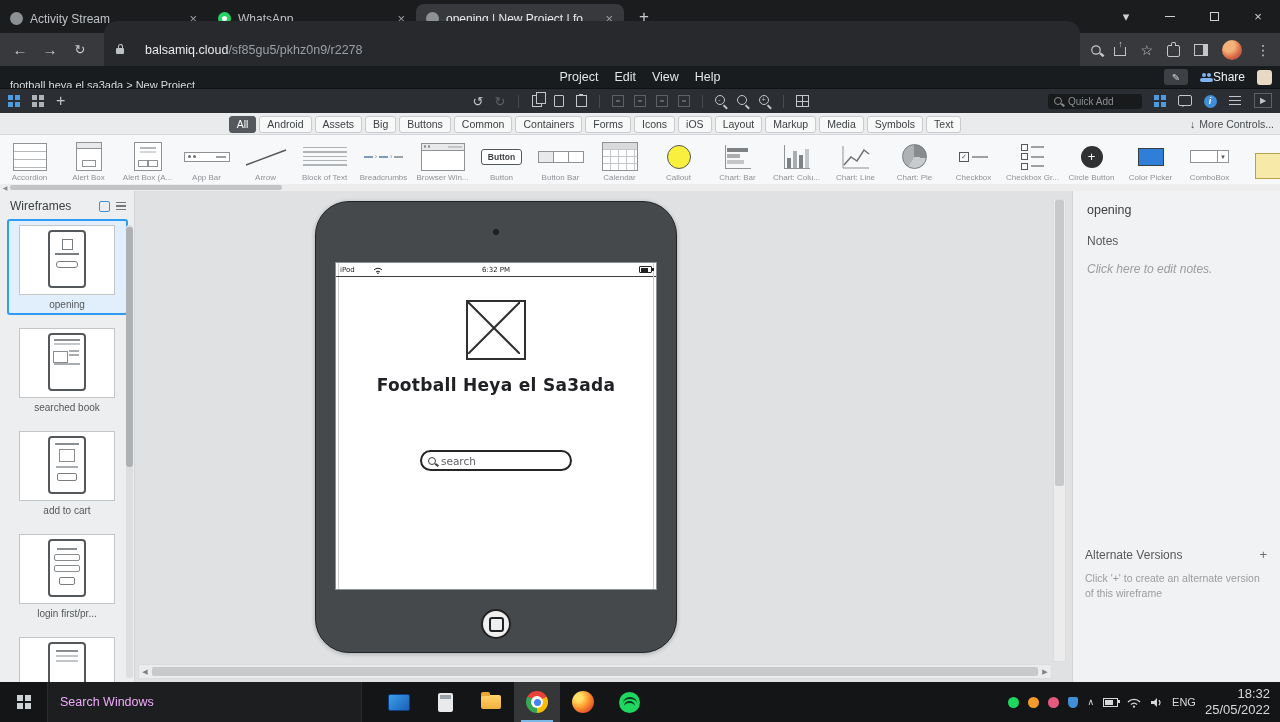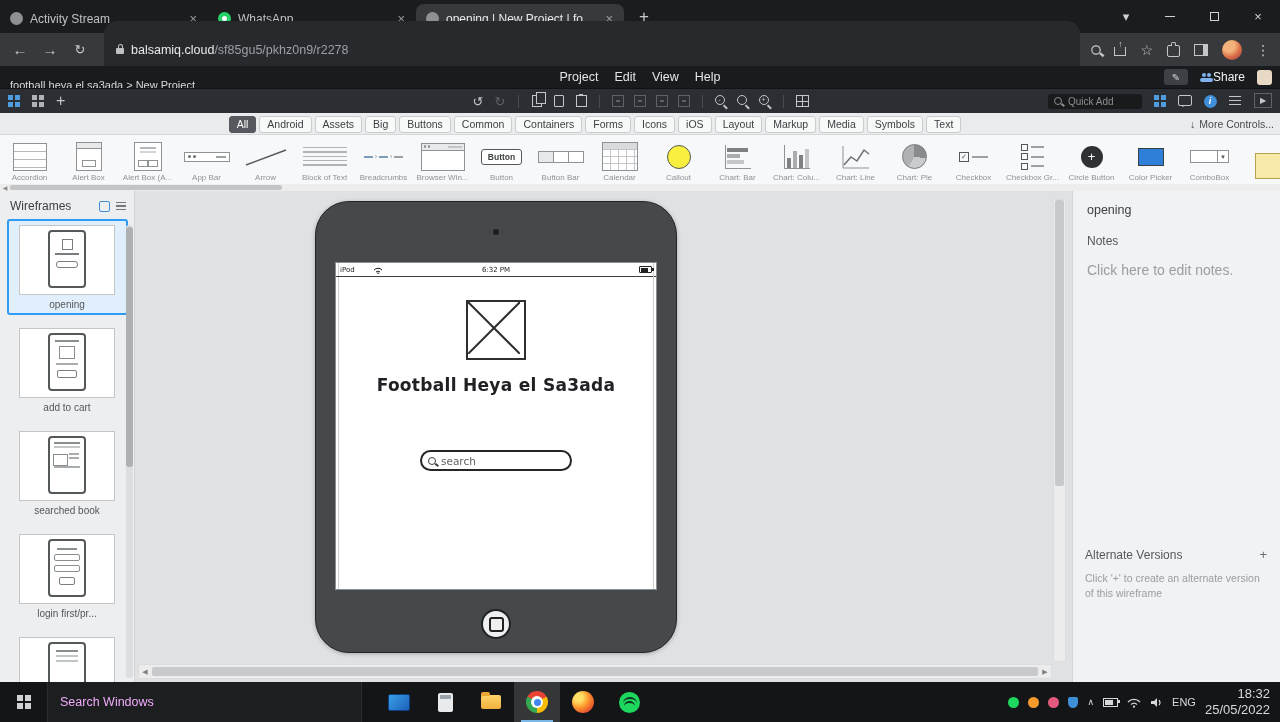--- a/index.html
+++ b/index.html
@@ -16,21 +16,21 @@
   .tabclose{color:#9b9ea1;font-size:13px;line-height:1;padding:1px 3px;border-radius:50%}
   .newtab{width:24px;height:24px;margin:0 0 4px 8px;display:flex;align-items:center;justify-content:center;color:#c7cacd;font-size:17px}
   .winctl{margin-left:auto;display:flex;height:33px;align-items:stretch}
   .winbtn{width:44px;display:flex;align-items:center;justify-content:center;color:#cfd2d4;font-size:13px}
   .ic-min{width:10px;height:1.5px;background:#cfd2d4}
   .ic-max{width:9px;height:9px;border:1.5px solid #cfd2d4;box-sizing:border-box}
   
   .btoolbar{position:absolute;left:0;top:33px;width:1280px;height:33px;background:#38393c;display:flex;align-items:center;padding:0 8px;box-sizing:border-box;gap:6px}
   .navbtn{width:24px;text-align:center;color:#c7cacc;font-size:15px}
   .navbtn.reload{font-size:13px}
-  .omnibox{flex:1;height:25px;margin:0 6px;background:#28292c;border-radius:13px;display:flex;align-items:center;gap:7px;padding:16px 12px;font-size:12.5px}
+  .omnibox{flex:1;height:25px;margin:0 6px;background:#28292c;border-radius:13px;display:flex;align-items:center;gap:21px;padding:16px 12px;font-size:12.5px}
   .url-domain{color:#e8eaed}.url-path{color:#9aa0a6}
   .lock{position:relative;width:8px;height:6px;background:#bdc1c4;border-radius:1px;margin-top:3px;flex:none}
   .lock::before{content:"";position:absolute;top:-4px;left:1.5px;width:3.5px;height:3.5px;border:1.5px solid #bdc1c4;border-bottom:none;border-radius:3px 3px 0 0}
   .bicons{display:flex;align-items:center;gap:14px;color:#c4c7c9;padding-right:2px}
   .mag{position:relative;width:6px;height:6px;border:1.5px solid currentColor;border-radius:50%;flex:none}
   .mag::after{content:"";position:absolute;width:4px;height:1.5px;background:currentColor;right:-3.5px;bottom:-1.5px;transform:rotate(40deg)}
   .ic-share{position:relative;width:10px;height:8px;border:1.5px solid #c4c7c9;border-top:none;margin-top:4px}
   .ic-share::before{content:"↑";position:absolute;top:-8px;left:50%;transform:translateX(-50%);font-size:9px;color:#c4c7c9}
   .star{font-size:14px}
   .ic-puzzle{position:relative;width:11px;height:10px;border:1.5px solid #c4c7c9;border-radius:2px;margin-top:3px}
@@ -127,21 +127,21 @@
   .homebtn .sq{width:11px;height:11px;border:2px solid #1f2123;border-radius:3px}
   .vscroll{position:absolute;top:8px;right:6px;bottom:20px;width:11px;background:#ececed;border:1px solid #dcdddf}
   .vthumb{position:absolute;top:0;left:1px;right:1px;height:286px;background:#c7c9cb;border-radius:2px}
   .hscroll{position:absolute;left:3px;right:20px;bottom:3px;height:13px;background:#ececed;border:1px solid #dcdddf;display:flex;align-items:center}
   .harrow{width:12px;text-align:center;font-size:7px;color:#7e8184}
   .hthumb{flex:1;height:9px;margin:0 1px;background:#c7c9cb;border-radius:2px}
   
   .inspector{width:208px;flex:none;background:#f1f2f3;border-left:1px solid #d4d5d6;box-sizing:border-box;position:relative;padding:12px 14px}
   .insp-title{font-size:12.5px;color:#3c3f41;margin-bottom:17px}
   .insp-h{font-size:12px;color:#55585a;margin-bottom:14px}
-  .insp-note{font-size:14px;color:#9a9da0}
+  .insp-note{font-size:12px;font-style:italic;color:#9a9da0}
   .alt{position:absolute;left:12px;right:10px;top:356px}
   .alt-head{display:flex;justify-content:space-between;align-items:center;font-size:12px;color:#55585a}
   .alt-add{font-size:13px;color:#6a6d70;padding:0 3px}
   .alt-hint{margin-top:9px;font-size:10.5px;color:#9a9da0;line-height:1.4}
   
   .taskbar{position:absolute;left:0;top:682px;width:1280px;height:40px;background:#141516;display:flex;align-items:center;color:#d6d8da}
   .start{width:47px;height:40px;display:flex;align-items:center;justify-content:center}
   .winlogo{width:14px;height:14px;display:grid;grid-template-columns:6px 6px;grid-template-rows:6px 6px;gap:2px}
   .winlogo i{background:#cfd2d4}
   .tsearch{width:315px;height:40px;display:flex;align-items:center;padding-left:12px;font-size:12.5px;color:#f0abfc;background:#1d1e1f;border-left:1px solid #2a2b2c;border-right:1px solid #2a2b2c;box-sizing:border-box}
@@ -566,41 +566,41 @@
             <div style="margin:3px auto;width:24px;height:2px;background:#7a7d80"></div>
             <div style="margin:6px auto;width:20px;height:5px;border:1px solid #7a7d80;border-radius:3px"></div>
           </div>
         </div>
         <div class="wflabel">opening</div>
       </div>
 
       <div class="wfitem">
         <div class="wf-thumb">
           <div class="mini-pad">
-            <div style="margin:5px auto 2px;width:24px;height:2px;background:#8b8e91"></div>
-            <div style="margin:4px auto;width:14px;height:11px;border:1px solid #8b8e91"></div>
-            <div style="margin:3px auto;width:22px;height:2px;background:#a9acae"></div>
-            <div style="margin:5px auto;width:18px;height:6px;border:1px solid #7a7d80;border-radius:2px"></div>
-          </div>
-        </div>
-        <div class="wflabel">add to cart</div>
-      </div>
-
-      <div class="wfitem">
-        <div class="wf-thumb">
-          <div class="mini-pad">
             <div style="margin:4px auto 2px;width:26px;height:2px;background:#8b8e91"></div>
             <div style="margin:2px auto;width:26px;height:2px;background:#c3c6c8"></div>
             <div style="margin:4px 3px 0;width:13px;height:10px;border:1px solid #8b8e91;float:left"></div>
             <div style="margin:5px 3px 2px 19px;width:10px;height:2px;background:#a9acae"></div>
             <div style="margin:0 3px 0 19px;width:10px;height:2px;background:#a9acae"></div>
             <div style="clear:both;margin:4px auto 0;width:26px;height:2px;background:#a9acae"></div>
           </div>
         </div>
         <div class="wflabel">searched book</div>
+      </div>
+
+      <div class="wfitem">
+        <div class="wf-thumb">
+          <div class="mini-pad">
+            <div style="margin:5px auto 2px;width:24px;height:2px;background:#8b8e91"></div>
+            <div style="margin:4px auto;width:14px;height:11px;border:1px solid #8b8e91"></div>
+            <div style="margin:3px auto;width:22px;height:2px;background:#a9acae"></div>
+            <div style="margin:5px auto;width:18px;height:6px;border:1px solid #7a7d80;border-radius:2px"></div>
+          </div>
+        </div>
+        <div class="wflabel">add to cart</div>
       </div>
 
       <div class="wfitem">
         <div class="wf-thumb">
           <div class="mini-pad">
             <div style="margin:7px auto 3px;width:20px;height:2px;background:#8b8e91"></div>
             <div style="margin:4px auto;width:24px;height:5px;border:1px solid #8b8e91;border-radius:2px"></div>
             <div style="margin:3px auto;width:24px;height:5px;border:1px solid #8b8e91;border-radius:2px"></div>
             <div style="margin:5px auto;width:14px;height:6px;border:1px solid #7a7d80;border-radius:2px"></div>
           </div>

